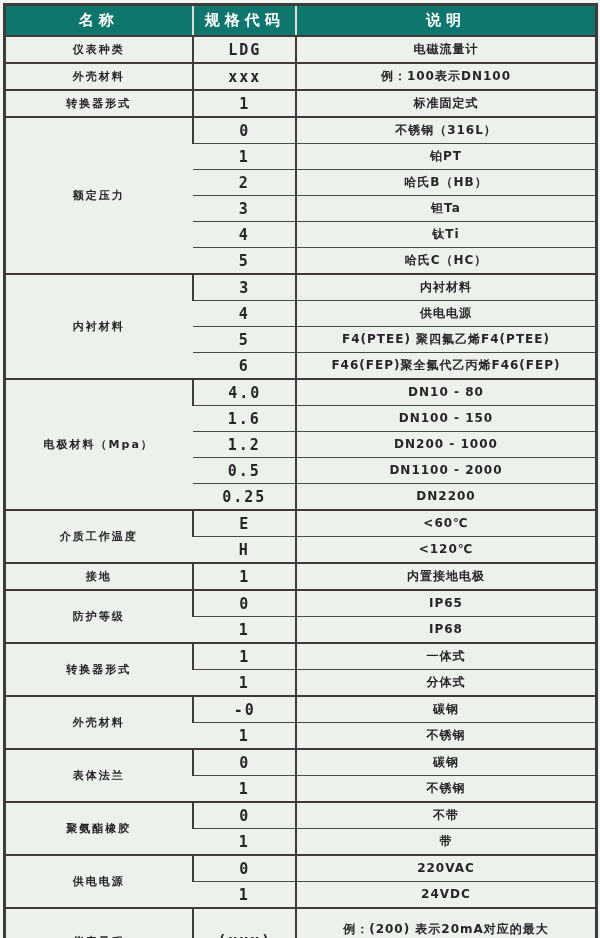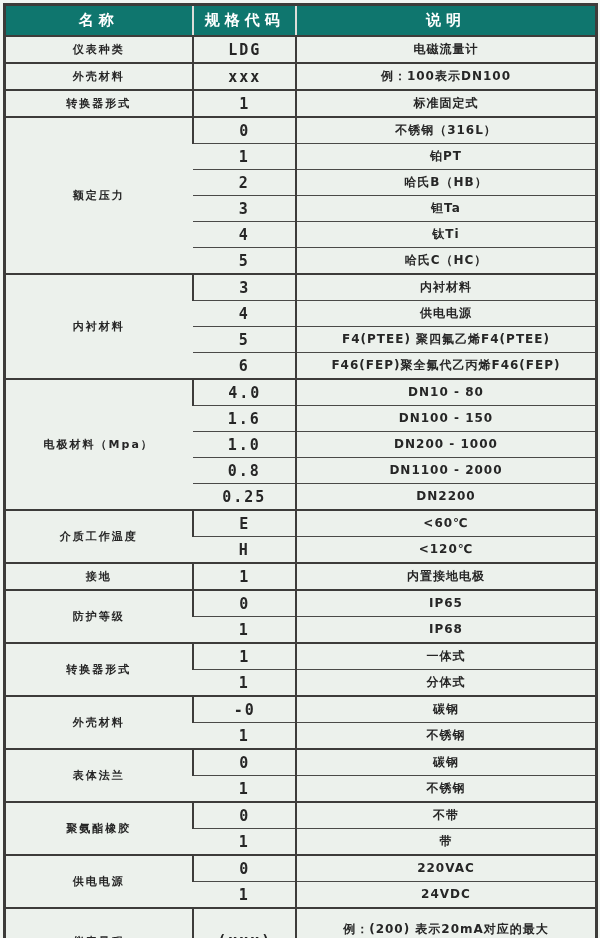--- a/index.html
+++ b/index.html
@@ -154,25 +154,25 @@
         <tr class="group-start">
           <td class="name-cell" rowspan="5">电极材料（Mpa）</td>
           <td class="code-cell">4.0</td>
           <td class="desc-cell">DN10 - 80</td>
         </tr>
         <tr>
           <td class="code-cell">1.6</td>
           <td class="desc-cell">DN100 - 150</td>
         </tr>
         <tr>
-          <td class="code-cell">1.0</td>
+          <td class="code-cell">1.2</td>
           <td class="desc-cell">DN200 - 1000</td>
         </tr>
         <tr>
-          <td class="code-cell">0.8</td>
+          <td class="code-cell">0.5</td>
           <td class="desc-cell">DN1100 - 2000</td>
         </tr>
         <tr>
           <td class="code-cell">0.25</td>
           <td class="desc-cell">DN2200</td>
         </tr>
         <tr class="group-start">
           <td class="name-cell" rowspan="2">介质工作温度</td>
           <td class="code-cell">E</td>
           <td class="desc-cell">&lt;60℃</td>

